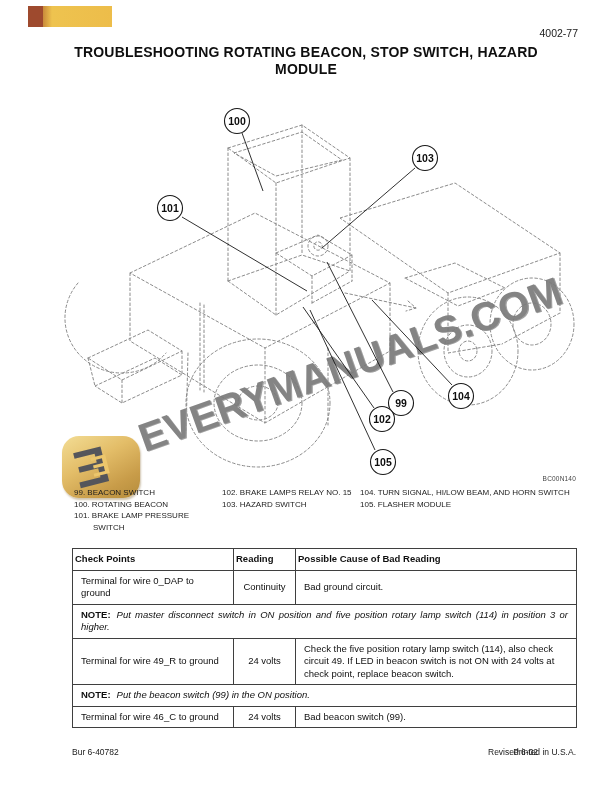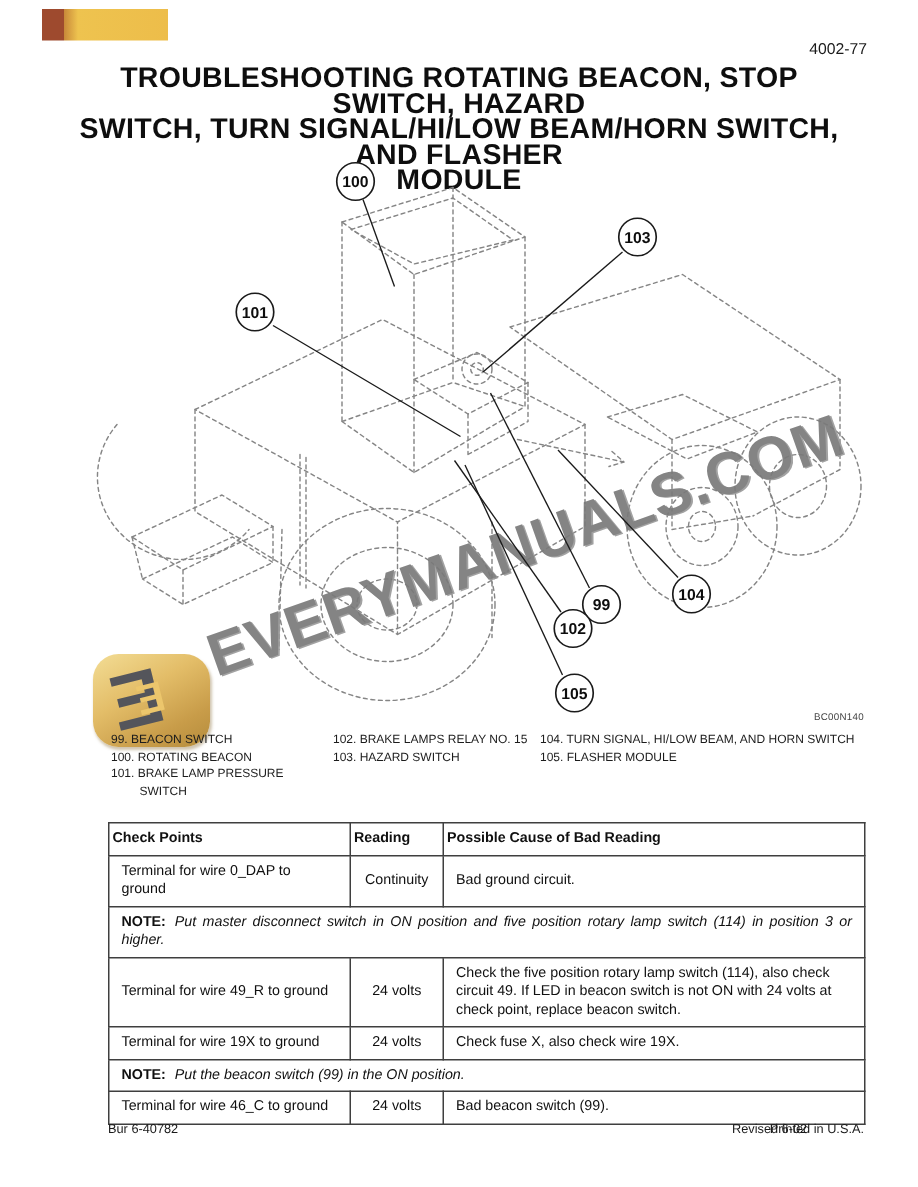--- a/index.html
+++ b/index.html
@@ -6,21 +6,21 @@
   body{width:612px;height:791px;background:#fff;font-family:"Liberation Sans",sans-serif;color:#111;}
   .page{position:relative;width:612px;height:786px;background:#fff;overflow:hidden;}
 
   
   .corner-tag{position:absolute;left:28px;top:6px;width:84px;height:21px;
     background:linear-gradient(90deg,#9e4a2e 0px,#9e4a2e 15px,#c98a3a 15px,#eec34f 24px,#edbd4a 100%);}
 
   .page-number{position:absolute;top:27px;right:34px;font-size:10.5px;color:#1a1a1a;}
 
   .doc-title{position:absolute;left:40px;right:40px;top:44px;text-align:center;
-    font-weight:bold;font-size:19px;line-height:17px;color:#0e0e0e;letter-spacing:.2px;}
+    font-weight:bold;font-size:14px;line-height:17px;color:#0e0e0e;letter-spacing:.2px;}
 
   
   .figure{position:absolute;left:56px;top:104px;width:524px;height:382px;}
   .figure svg{position:absolute;left:0;top:0;}
   .sketch path,.sketch ellipse{fill:none;stroke:#858585;stroke-width:.95;
     stroke-dasharray:2.6 2.4;stroke-linejoin:round;stroke-linecap:round;}
   .leader{stroke:#1a1a1a;stroke-width:.9;fill:none;stroke-dasharray:none;}
   .callout-circle{fill:#fff;stroke:#1a1a1a;stroke-width:1.1;}
   .callout-num{font:bold 10.5px "Liberation Sans",sans-serif;fill:#0d0d0d;text-anchor:middle;}
 
@@ -67,21 +67,20 @@
 <body>
 
 <div class="page">
 
   <div class="corner-tag"></div>
 
   <div class="page-number">4002-77</div>
 
   <div class="doc-title">
     <div>TROUBLESHOOTING ROTATING BEACON, STOP SWITCH, HAZARD</div>
-    <div>SWITCH, TURN SIGNAL/HI/LOW BEAM/HORN SWITCH, AND FLASHER</div>
     <div>MODULE</div>
   </div>
 
   <div class="figure">
 
     <svg width="524" height="382" viewBox="0 0 524 382" style="z-index:1;">
       <g class="sketch">
 
         <path d="M 22,179 A 57 55 0 1 0 110,249"></path>
 
@@ -207,25 +206,20 @@
       <td class="note" colspan="3">
         <b>NOTE:</b><i>Put master disconnect switch in ON position and five position rotary lamp switch (114) in position 3 or higher.</i>
       </td>
     </tr>
     <tr>
       <td class="check">Terminal for wire 49_R to ground</td>
       <td class="reading">24 volts</td>
       <td class="cause">Check the five position rotary lamp switch (114), also check circuit 49. If LED in beacon switch is not ON with 24 volts at check point, replace beacon switch.</td>
     </tr>
     <tr>
-      <td class="check">Terminal for wire 19X to ground</td>
-      <td class="reading">24 volts</td>
-      <td class="cause">Check fuse X, also check wire 19X.</td>
-    </tr>
-    <tr>
       <td class="note" colspan="3">
         <b>NOTE:</b><i>Put the beacon switch (99) in the ON position.</i>
       </td>
     </tr>
     <tr>
       <td class="check">Terminal for wire 46_C to ground</td>
       <td class="reading">24 volts</td>
       <td class="cause">Bad beacon switch (99).</td>
     </tr>
   </tbody>

